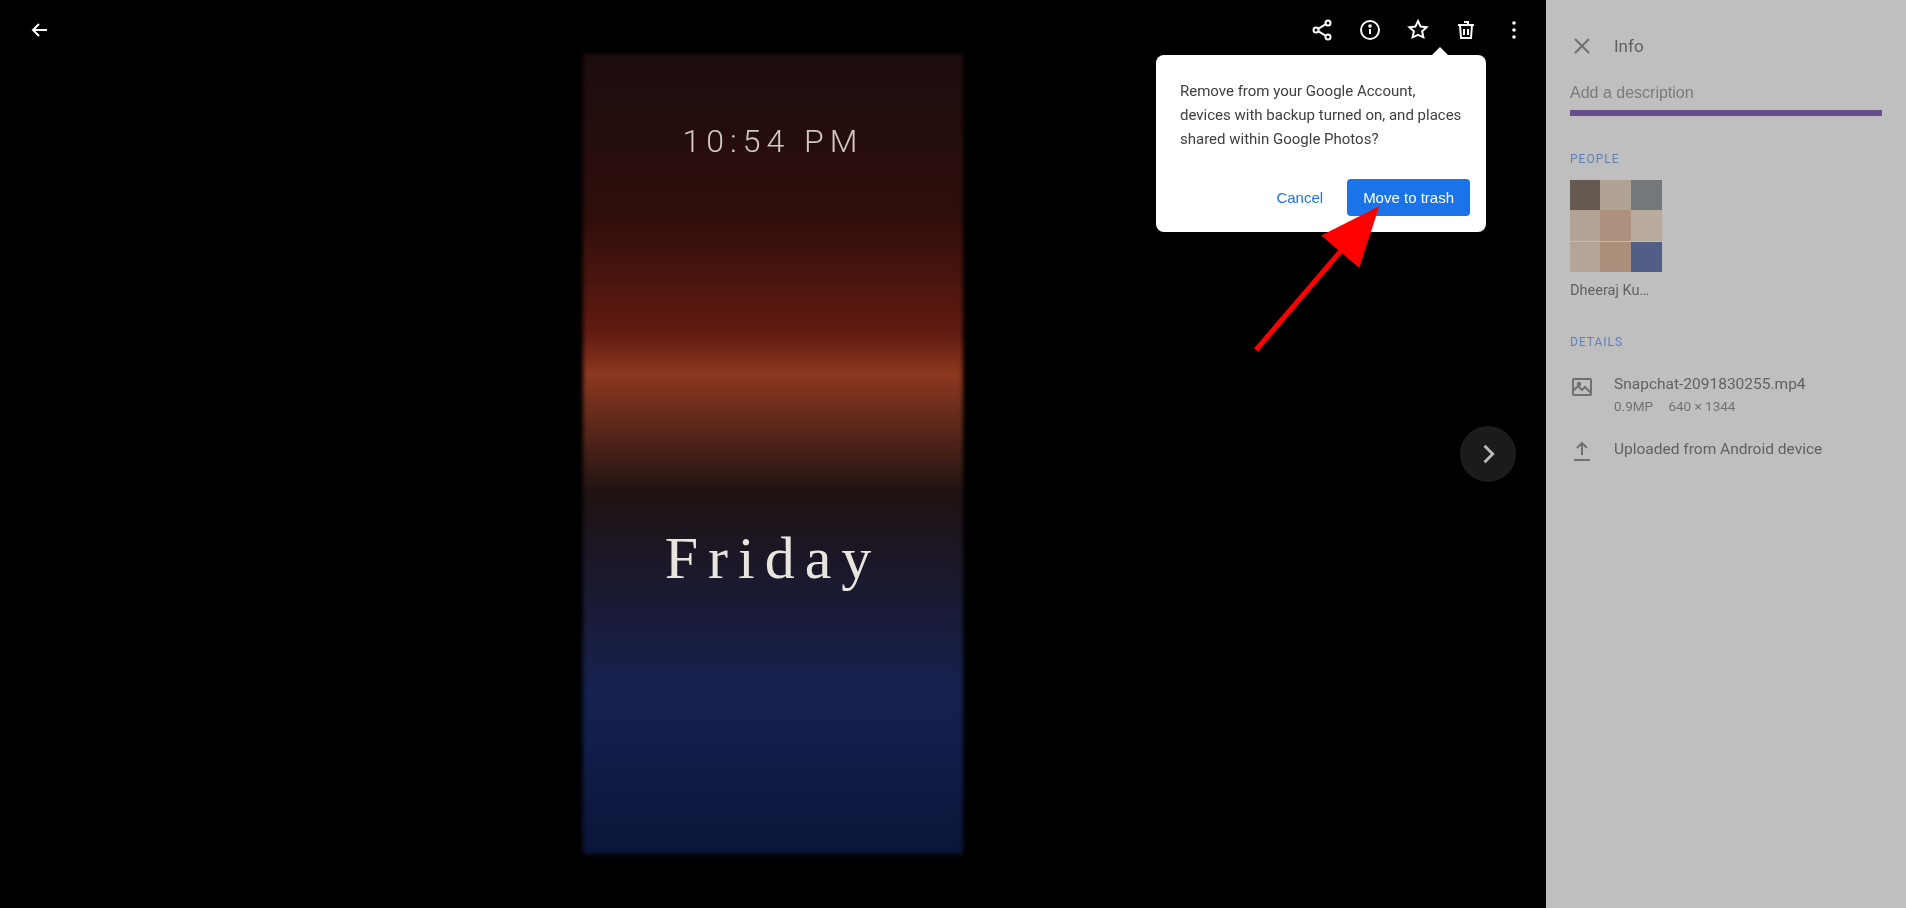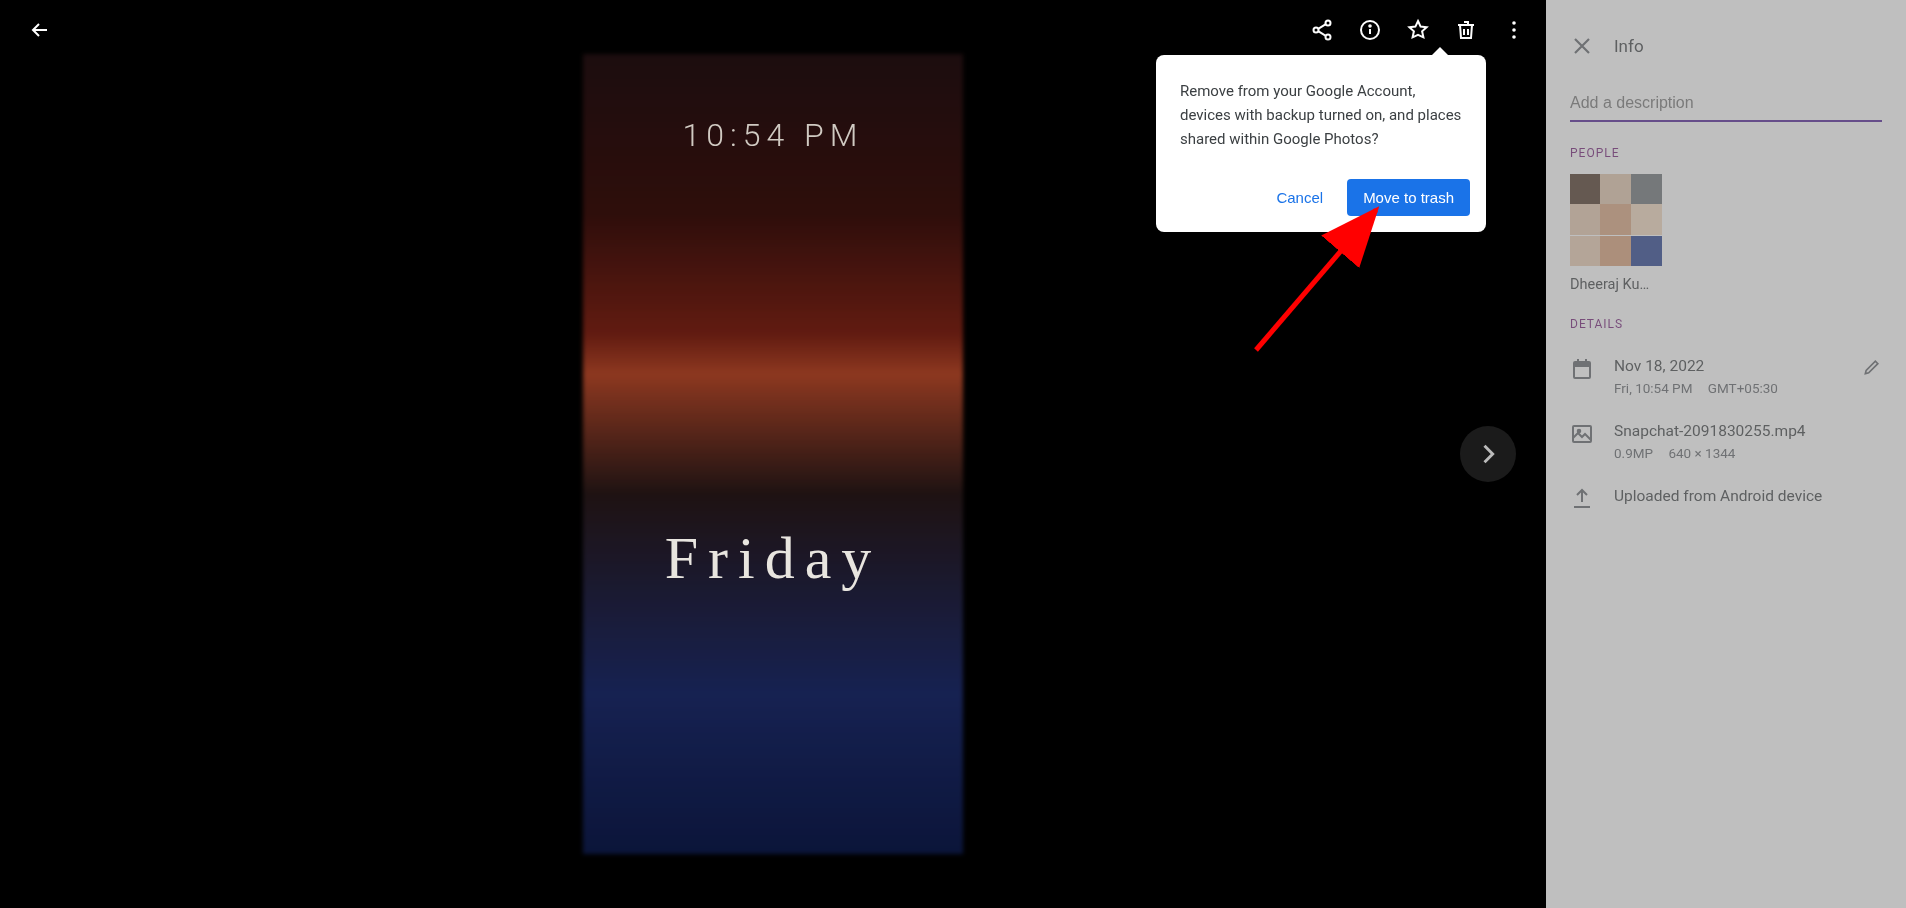--- a/index.html
+++ b/index.html
@@ -49,21 +49,21 @@
   .photo-overlay {
     position: absolute;
     left: 50%; top: 50%;
     transform: translate(-50%, -50%);
     width: 380px;
     height: 800px;
     pointer-events: none;
   }
   .time-txt {
     position: absolute;
-    top: 62px; left: 0; right: 0;
+    top: 68px; left: 0; right: 0;
     text-align: center;
     font-size: 32px;
     color: #d0cac2;
     letter-spacing: 6px;
     font-weight: 300;
   }
   .day-txt {
     position: absolute;
     top: 470px; left: 0; right: 0;
     text-align: center;
@@ -161,35 +161,34 @@
     display: flex; align-items: center;
     height: 60px;
     gap: 20px;
   }
   .info-header h2 { font-size: 17px; font-weight: 400; color: #3c4043; }
   .close-btn { width:24px; height:24px; display:flex; align-items:center; justify-content:center; cursor:pointer; color:#5f6368; }
   .close-btn svg { width:24px; height:24px; }
 
   .desc-input {
     border: none;
-    border-bottom: 2px solid #4c1d95;
+    border-bottom: 6px solid #4c1d95;
     font-size: 16px;
     padding: 8px 0;
-    margin-top: 10px;
     width: 100%;
     background: transparent;
     color: #5f6368;
     outline: none;
   }
 
   .section-label {
     font-size: 12px;
     letter-spacing: 1px;
-    color: #701a75;
-    margin-top: 24px;
+    color: #3b82f6;
+    margin-top: 36px;
   }
 
   .person-thumb {
     width: 92px; height: 92px;
     margin-top: 14px;
     background:
       linear-gradient(90deg,#4a3222 0 33%,#e0c4aa 33% 66%,#6a7175 66% 100%) top/100% 33% no-repeat,
       linear-gradient(90deg,#e4c7ad 0 33%,#d8a37c 33% 66%,#f0d6bd 66% 100%) center/100% 34% no-repeat,
       linear-gradient(90deg,#e9cbb0 0 33%,#d89f77 33% 66%,#233c8c 66% 100%) bottom/100% 33% no-repeat;
     image-rendering: pixelated;
@@ -303,39 +302,20 @@
   </div>
 
   <input class="desc-input" placeholder="Add a description" style="">
 
   <div class="section-label">PEOPLE</div>
   <div class="person-thumb"></div>
   <div class="person-name">Dheeraj Ku…</div>
 
   <div class="section-label">DETAILS</div>
 
-  <div class="detail-row">
-    <div class="detail-icon">
-      <svg viewBox="0 0 24 24" fill="currentColor">
-          <path d="M19 4h-2V2h-2v2H9V2H7v2H5a2 2 0 0 0-2 2v14a2 2 0 0 0 2 2h14a2 2 0 0 0 2-2V6a2 2 0 0 0-2-2zm0 16H5V10h14z"></path>
-        </svg>
-    </div>
-    <div class="detail-main">
-      <div class="detail-title">Nov 18, 2022</div>
-      <div class="detail-sub">
-        <span>Fri, 10:54 PM</span>
-        <span>GMT+05:30</span>
-      </div>
-    </div>
-    <div class="edit-icon">
-      <svg viewBox="0 0 24 24" fill="none" stroke="currentColor" stroke-width="2">
-          <path d="M4 20l4-1 11-11-3-3L5 16l-1 4z"></path>
-        </svg>
-    </div>
-  </div>
 
   <div class="detail-row">
     <div class="detail-icon">
       <svg viewBox="0 0 24 24" fill="none" stroke="currentColor" stroke-width="2">
           <rect x="3" y="4" width="18" height="16" rx="1"></rect>
           <path d="M3 16l5-5 4 4 3-3 6 6"></path>
           <circle cx="9" cy="9" r="1.3" fill="currentColor"></circle>
         </svg>
     </div>
     <div class="detail-main">

